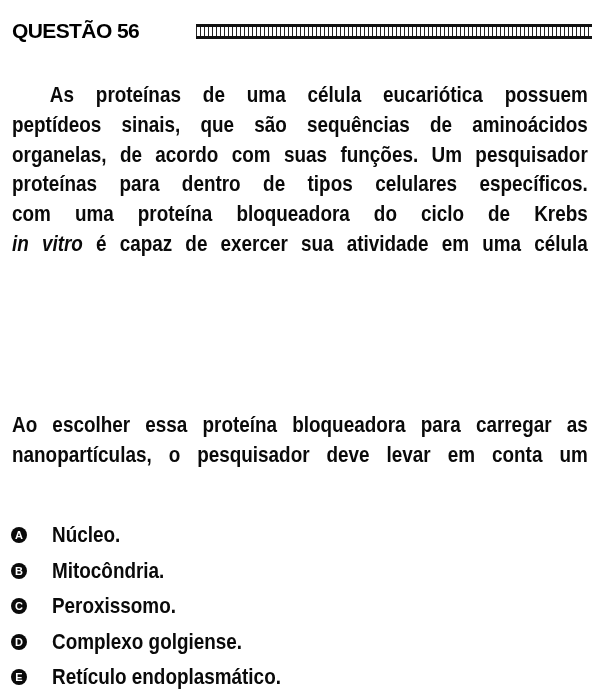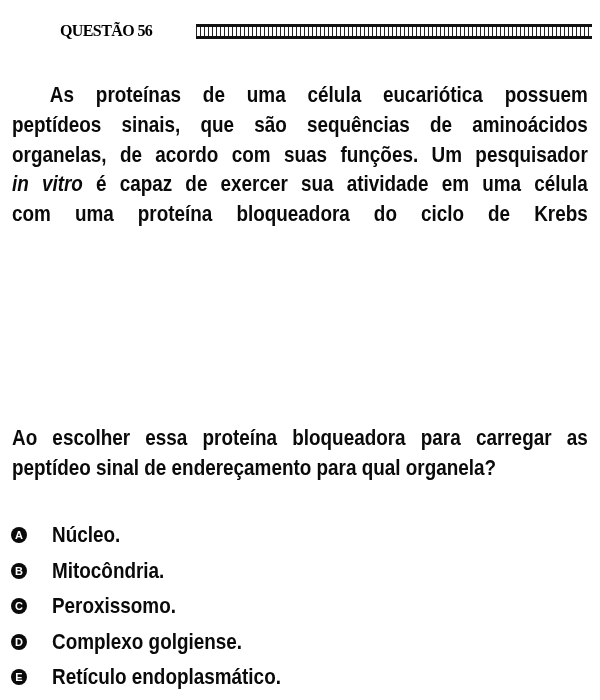--- a/index.html
+++ b/index.html
@@ -1,20 +1,20 @@
 <!DOCTYPE html>
 <html><head>
 <meta charset="utf-8">
 <style>
   html, body { margin: 0; padding: 0; background: #ffffff; }
   body { width: 600px; height: 700px; position: relative; overflow: hidden; color: #0a0a0a; }
   .title {
     position: absolute; left: 12px; top: 18px;
-    font-family: Liberation Serif, serif; font-weight: bold; font-size: 16px;
-    letter-spacing: -0.6px; line-height: 26px; color: #000; margin-left: 48px;
+    font-family: Liberation Sans, sans-serif; font-weight: bold; font-size: 21px;
+    letter-spacing: -0.6px; line-height: 26px; color: #000;
   }
   .divider {
     position: absolute; left: 196px; top: 24px; width: 396px; height: 15px;
     box-sizing: border-box; border-top: 3px solid #111; border-bottom: 3px solid #111;
     background: repeating-linear-gradient(90deg, #222 0px, #222 1.5px, #ffffff 1.5px, #ffffff 4px);
   }
   .para { position: absolute; left: 12px; width: 576px; }
   .line {
     position: relative; height: 29.8px; width: 576px; overflow: visible;
   }
@@ -53,33 +53,36 @@
   <div class="line indent">
       <div class="inner">As proteínas de uma célula eucariótica possuem</div>
     </div>
   <div class="line">
       <div class="inner">peptídeos sinais, que são sequências de aminoácidos</div>
     </div>
   <div class="line">
       <div class="inner">organelas, de acordo com suas funções. Um pesquisador</div>
     </div>
   <div class="line">
-      <div class="inner"><em>in vitro</em><span> é capaz de exercer sua atividade em uma célula</span></div>
+      <div class="inner">proteínas para dentro de tipos celulares específicos.</div>
     </div>
   <div class="line">
       <div class="inner">com uma proteína bloqueadora do ciclo de Krebs</div>
     </div>
+  <div class="line">
+      <div class="inner"><em>in vitro</em><span> é capaz de exercer sua atividade em uma célula</span></div>
+    </div>
 </div>
 
-<div class="para" style="top:424px;">
+<div class="para" style="top:411px;">
   <div class="line">
       <div class="inner">Ao escolher essa proteína bloqueadora para carregar as</div>
     </div>
-  <div class="line last">
-      <div class="inner">peptídeo sinal de endereçamento para qual organela?</div>
+  <div class="line">
+      <div class="inner">nanopartículas, o pesquisador deve levar em conta um</div>
     </div>
 </div>
 
 <div class="options">
   <div class="option">
     <span class="opt-badge">A</span>
     <span class="opt-text">Núcleo.</span>
   </div>
   <div class="option">
     <span class="opt-badge">B</span>

